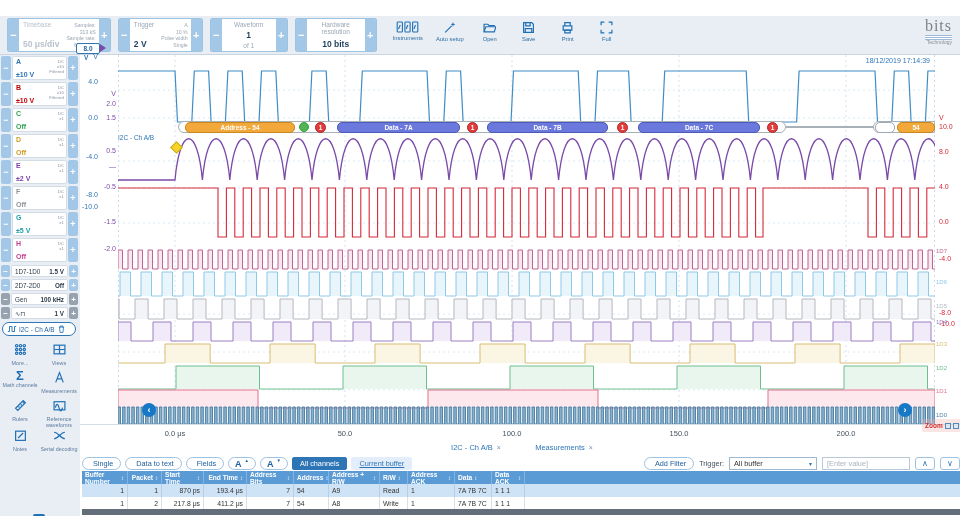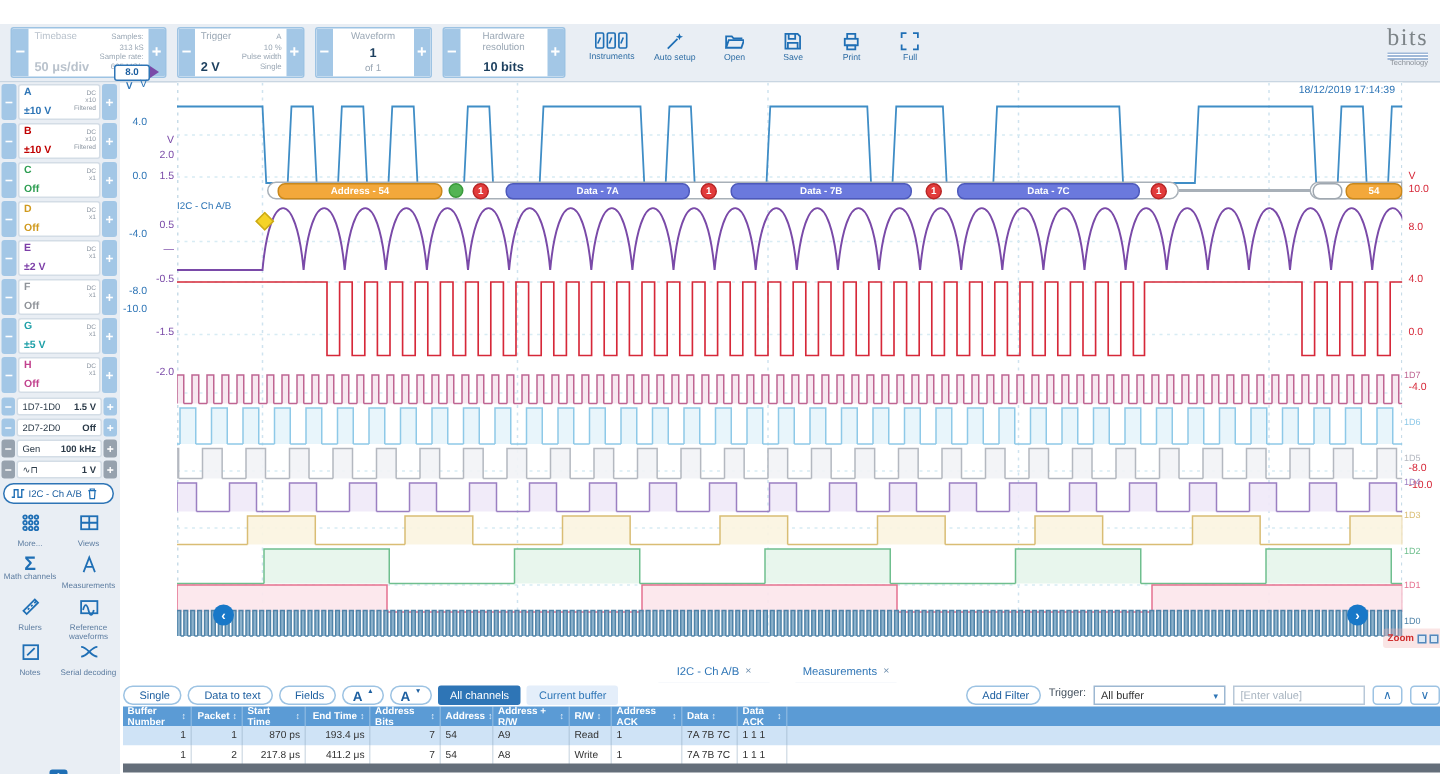--- a/index.html
+++ b/index.html
@@ -106,21 +106,21 @@
   .tab{position:absolute;top:440px;height:15px;background:#fff;
     clip-path:polygon(0 0,100% 0,92% 100%,8% 100%);filter:drop-shadow(0 0 1px #7aa0c4);
     display:flex;align-items:center;justify-content:center;gap:4px;font-size:7.5px;color:#2e75b6;}
   .tab .tclose{color:#6f8fae;font-size:7px;}
 
   
   .btoolbar{position:absolute;left:82px;top:456px;width:878px;height:15px;display:flex;align-items:center;gap:4px;}
   .bbtn{height:13px;border:1px solid #9dc3e3;border-radius:7px;background:#fff;color:#1d5fa0;font-size:7.3px;
     display:flex;align-items:center;gap:3px;padding:0 7px;box-sizing:border-box;white-space:nowrap;}
   .bbtn.solid{background:#2e75b6;border-color:#2e75b6;color:#fff;border-radius:2px;}
-  .bbtn.flat{background:#e4eefa;border-color:#e4eefa;color:#2e75b6;border-radius:2px;}
+  .bbtn.flat{background:#e4eefa;border-color:#e4eefa;color:#2e75b6;border-radius:2px;text-decoration:underline;}
   .fontbtn{font-weight:bold;font-size:9px;color:#1d5fa0;position:relative;padding:0 6px;}
   .fontbtn sup{font-size:4.5px;position:relative;top:-3px;}
   .search-label{font-size:7.3px;color:#44515e;}
   .sselect{width:88px;height:13px;border:1px solid #9db8d2;background:#fff;font-size:7.3px;color:#333;
     display:flex;align-items:center;justify-content:space-between;padding:0 4px;box-sizing:border-box;}
   .sselect .caret{color:#2e75b6;font-size:6px;}
   .sinput{width:88px;height:13px;border:1px solid #b8c8d8;background:#fff;font-size:7.3px;color:#333;
     padding:0 4px;box-sizing:border-box;font-family:"Liberation Sans",sans-serif;}
   .sinput::placeholder{color:#a8b4c0;}
   .udbtn{width:20px;height:13px;border:1px solid #9dc3e3;border-radius:3px;background:#fff;color:#2e75b6;
@@ -515,20 +515,27 @@
       <div class="axlab " style="left: 936px; top: 248px; color: rgb(191, 101, 146); font-size: 6px;">1D7</div>
       <div class="axlab " style="left: 936px; top: 279px; color: rgb(142, 201, 232); font-size: 6px;">1D6</div>
       <div class="axlab " style="left: 936px; top: 303px; color: rgb(180, 184, 192); font-size: 6px;">1D5</div>
       <div class="axlab " style="left: 936px; top: 319px; color: rgb(155, 127, 194); font-size: 6px;">1D4</div>
       <div class="axlab " style="left: 936px; top: 341px; color: rgb(217, 189, 116); font-size: 6px;">1D3</div>
       <div class="axlab " style="left: 936px; top: 365px; color: rgb(111, 191, 142); font-size: 6px;">1D2</div>
       <div class="axlab " style="left: 936px; top: 388px; color: rgb(229, 113, 143); font-size: 6px;">1D1</div>
       <div class="axlab " style="left: 936px; top: 412px; color: rgb(79, 131, 168); font-size: 6px;">1D0</div>
     </div>
 
+  <div class="xaxis" id="xaxis">
+      <div class="xtick" style="left: 95px;">0.0 μs</div>
+      <div class="xtick" style="left: 265px;">50.0</div>
+      <div class="xtick" style="left: 432px;">100.0</div>
+      <div class="xtick" style="left: 599px;">150.0</div>
+      <div class="xtick" style="left: 766px;">200.0</div>
+    </div>
   <div class="zoomov">
     <span class="zl">Zoom</span>
     <span class="zi"></span>
     <span class="zi"></span>
 
   </div>
 
   <div class="tab" style="left:432px;width:88px;">
     <span>I2C - Ch A/B</span>
     <span class="tclose">×</span>
@@ -554,21 +561,21 @@
     <div class="bbtn fontbtn">
         <span>A</span>
         <sup>▲</sup>
       </div>
     <div class="bbtn fontbtn">
         <span>A</span>
         <sup>▼</sup>
       </div>
     <div class="bbtn solid">All channels</div>
     <div class="bbtn flat">Current buffer</div>
-    <div style="margin-left:auto;display:flex;gap:5px;">
+    <div style="margin-left:auto;display:flex;align-items:center;gap:5px;">
       <div class="bbtn">
           <span class="bicon"></span>
           <span>Add Filter</span>
         </div>
       <span class="search-label">Trigger:</span>
       <div class="sselect">
         <span>All buffer</span>
         <span class="caret">▾</span>
       </div>
       <input class="sinput" placeholder="[Enter value]" style="">

